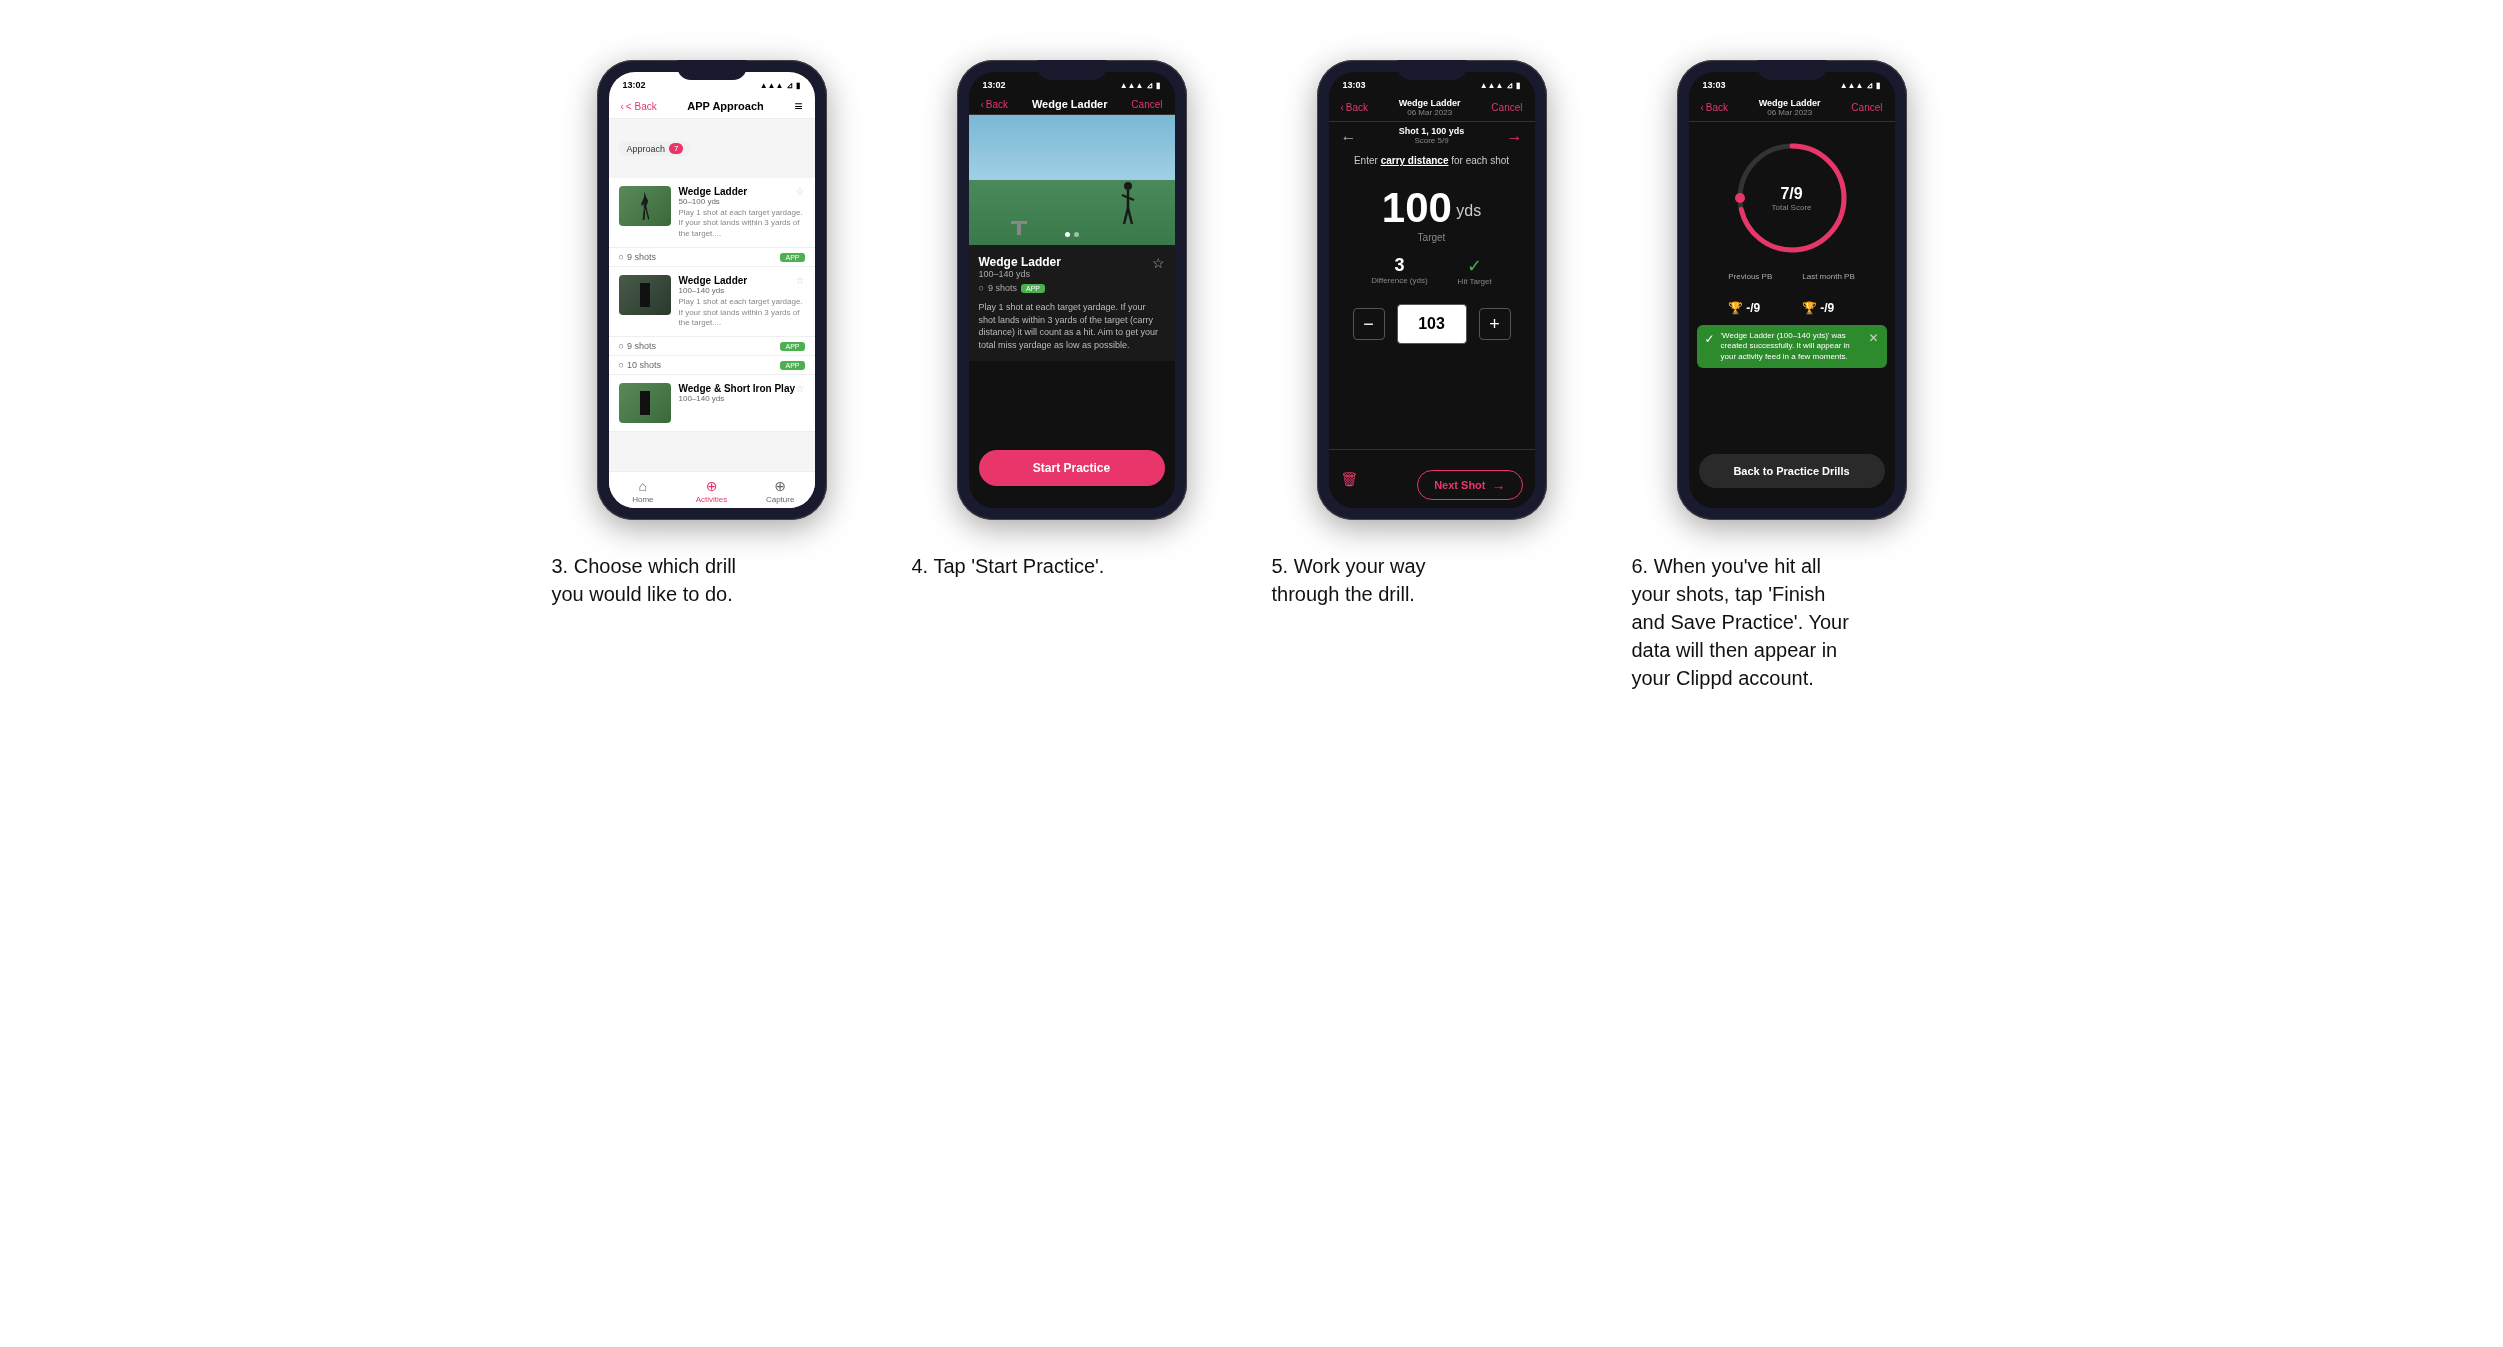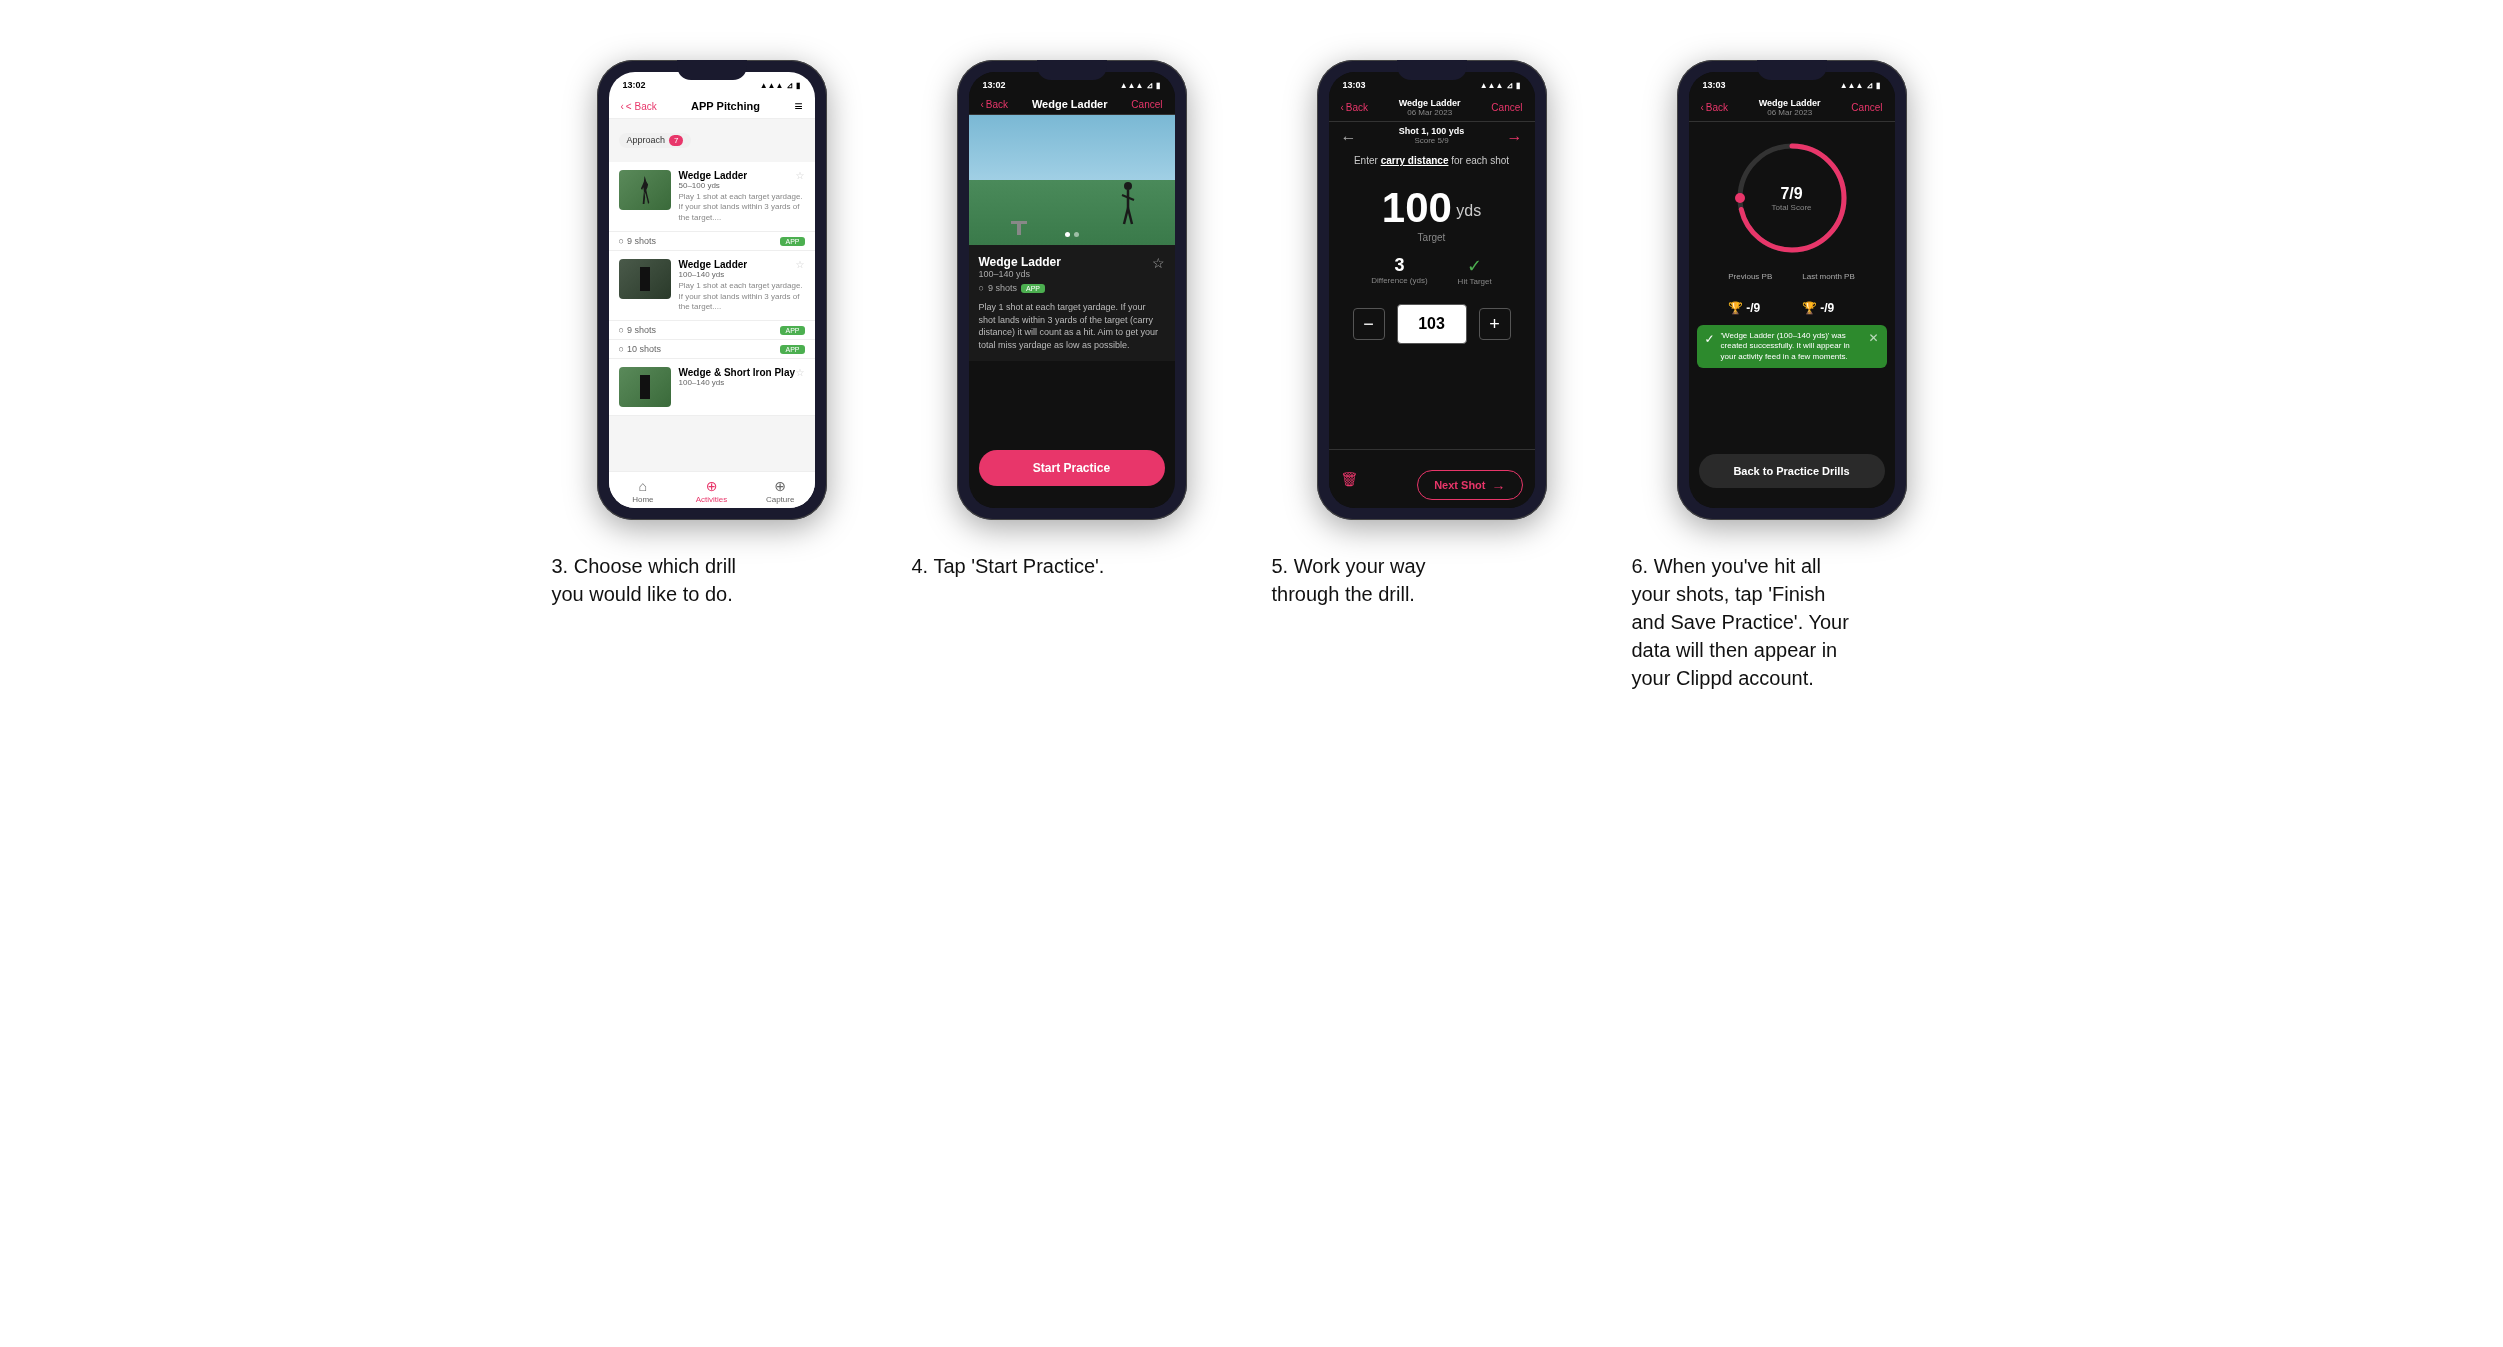--- a/index.html
+++ b/index.html
@@ -105,27 +105,27 @@
     .nav-action {
       font-size: 10px;
       color: #e8366a;
     }
     .nav-menu {
       font-size: 14px;
       color: #000;
     }
     .category-tag {
       display: inline-flex;
-      align-items: flex-start;
+      align-items: center;
       background: #f0f0f0;
       border-radius: 10px;
       padding: 2px 8px;
       font-size: 9px;
       color: #333;
-      margin: 14px 10px;
+      margin: 22px 10px;
       gap: 4px;
     }
     .category-badge {
       background: #e8366a;
       color: #fff;
       border-radius: 8px;
       padding: 1px 5px;
       font-size: 8px;
     }
     .drill-item {
@@ -472,21 +472,21 @@
             <span>⊿</span>
             <span>▮</span>
           </span>
         </div>
 
         <div class="nav-bar">
           <span class="nav-back">
             <span>‹</span>
             <span>&lt; Back</span>
           </span>
-          <span class="nav-title">APP Pitching</span>
+          <span class="nav-title">APP Approach</span>
           <span class="nav-menu">≡</span>
         </div>
 
         <div style="background:#f5f5f5;flex:1;overflow:hidden;">
           <div class="category-tag">
             <span>Approach</span>
             <span class="category-badge">7</span>
           </div>
           
           <div>

